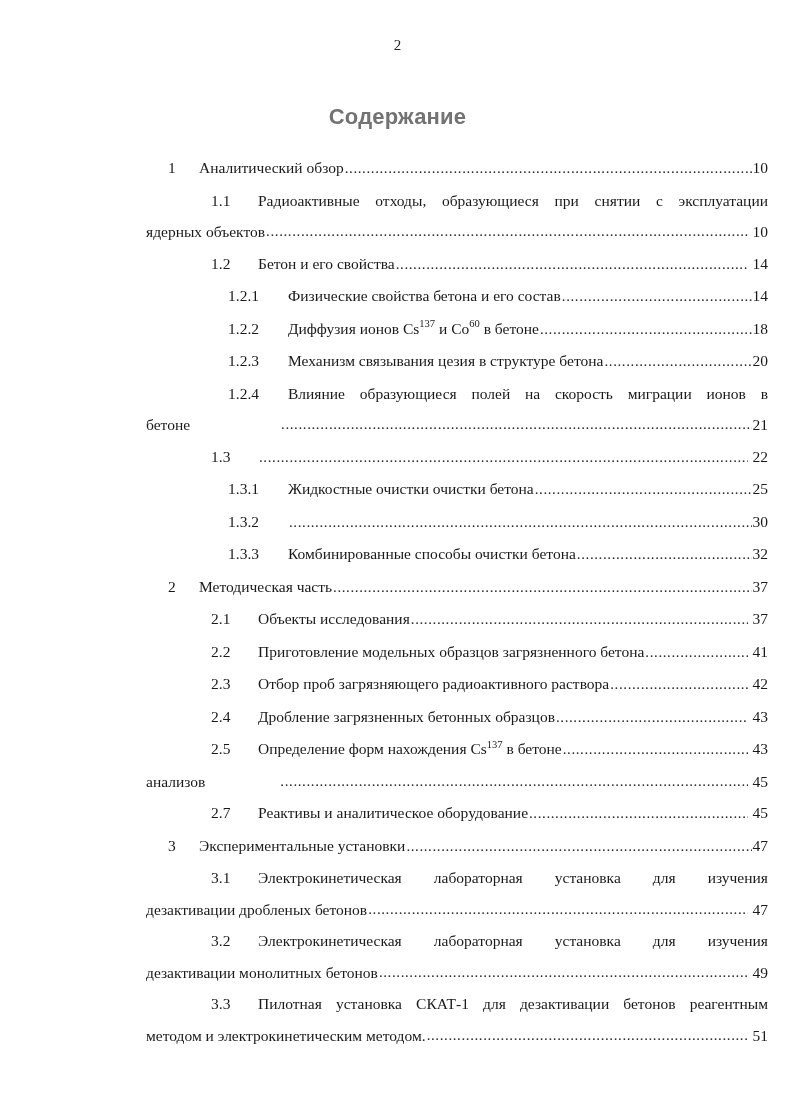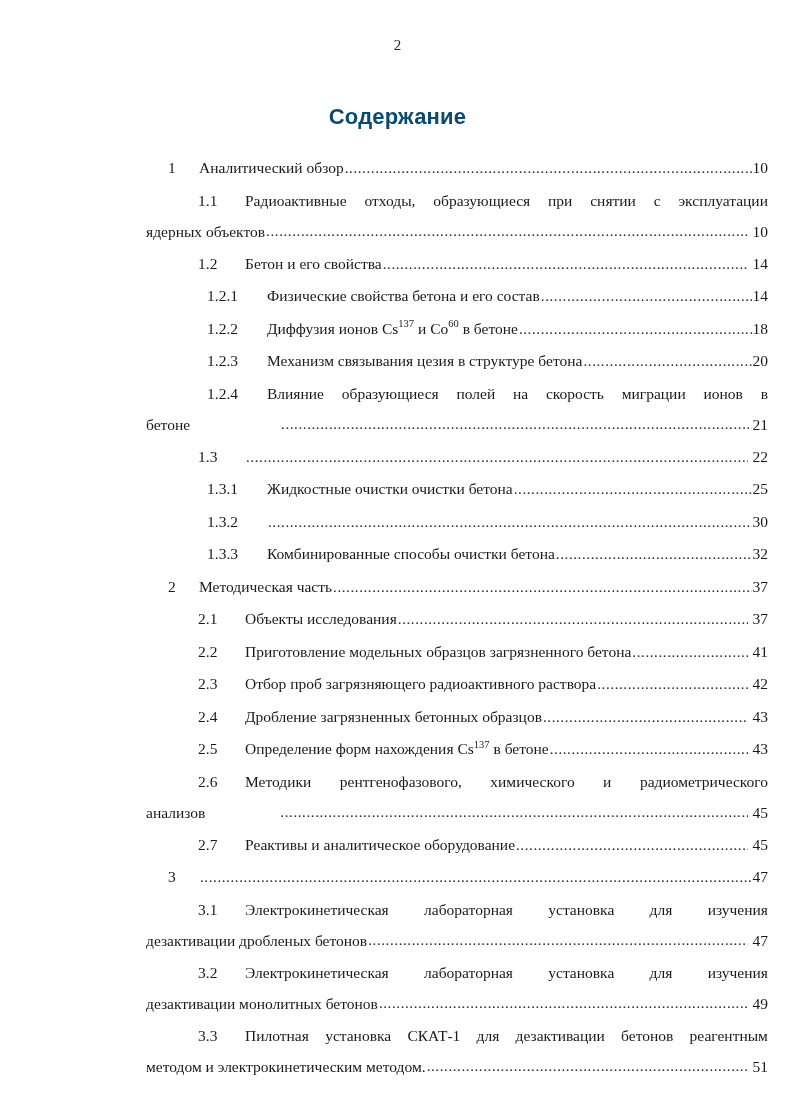--- a/index.html
+++ b/index.html
@@ -37,21 +37,21 @@
   .doc-title {
     position: absolute;
     top: 104px;
     left: 0;
     width: 795px;
     text-align: center;
     font-family: "Liberation Sans", "DejaVu Sans", sans-serif;
     font-weight: bold;
     font-size: 22px;
     line-height: 26px;
-    color: #0c4a6e;
+    color: #737373;
     letter-spacing: 0.2px;
   }
   .toc {
     position: absolute;
     top: 152px;
     left: 146px;
     width: 622px;
   }
 
   
@@ -109,22 +109,22 @@
     flex: 0 0 auto;
   }
   
   .cont-gap {
     flex: 0 0 auto;
     display: inline-block;
   }
 
   
   .lvl1 .num   { width: 31px; margin-left: 22px; }
-  .lvl2 .num   { width: 47px; margin-left: 52px; }
-  .lvl3 .num   { width: 60px; margin-left: 61px; }
+  .lvl2 .num   { width: 47px; margin-left: 65px; }
+  .lvl3 .num   { width: 60px; margin-left: 82px; }
 
   sup {
     font-size: 0.68em;
     vertical-align: super;
     line-height: 0;
     margin-top: 15px;
   }
 </style>
 </head>
 <body>
@@ -288,48 +288,39 @@
       </div>
       <div class="toc-entry lvl2">
         <div class="entry-line">
           <span class="num">2.5</span>
           <span class="title">Определение форм нахождения Cs<sup>137</sup> в бетоне </span>
           <span class="leader">...........................................................................................................................................</span>
           <span class="pageno"> 43</span>
         </div>
       </div>
       <div class="toc-entry lvl2">
-        <div class="entry-line">
-          <span class="num">2.6</span>
-          <span class="title-just">
-            <span>Методики</span>
-            <span>рентгенофазового,</span>
-            <span>химического</span>
-            <span>и</span>
-            <span>радиометрического</span>
-          </span>
-        </div>
         <div class="cont-line">
           <span class="cont-text">анализов</span>
           <span class="cont-gap" style="width: 74px;"></span>
           <span class="leader">...........................................................................................................................................</span>
           <span class="pageno"> 45</span>
         </div>
       </div>
       <div class="toc-entry lvl2">
         <div class="entry-line">
           <span class="num">2.7</span>
           <span class="title">Реактивы и аналитическое оборудование</span>
           <span class="leader">...........................................................................................................................................</span>
           <span class="pageno"> 45</span>
         </div>
       </div>
       <div class="toc-entry lvl1">
         <div class="entry-line">
           <span class="num">3</span>
+          <span class="title">Экспериментальные установки </span>
           <span class="leader">...........................................................................................................................................</span>
           <span class="pageno">47</span>
         </div>
       </div>
       <div class="toc-entry lvl2">
         <div class="entry-line">
           <span class="num">3.1</span>
           <span class="title-just">
             <span>Электрокинетическая</span>
             <span>лабораторная</span>

